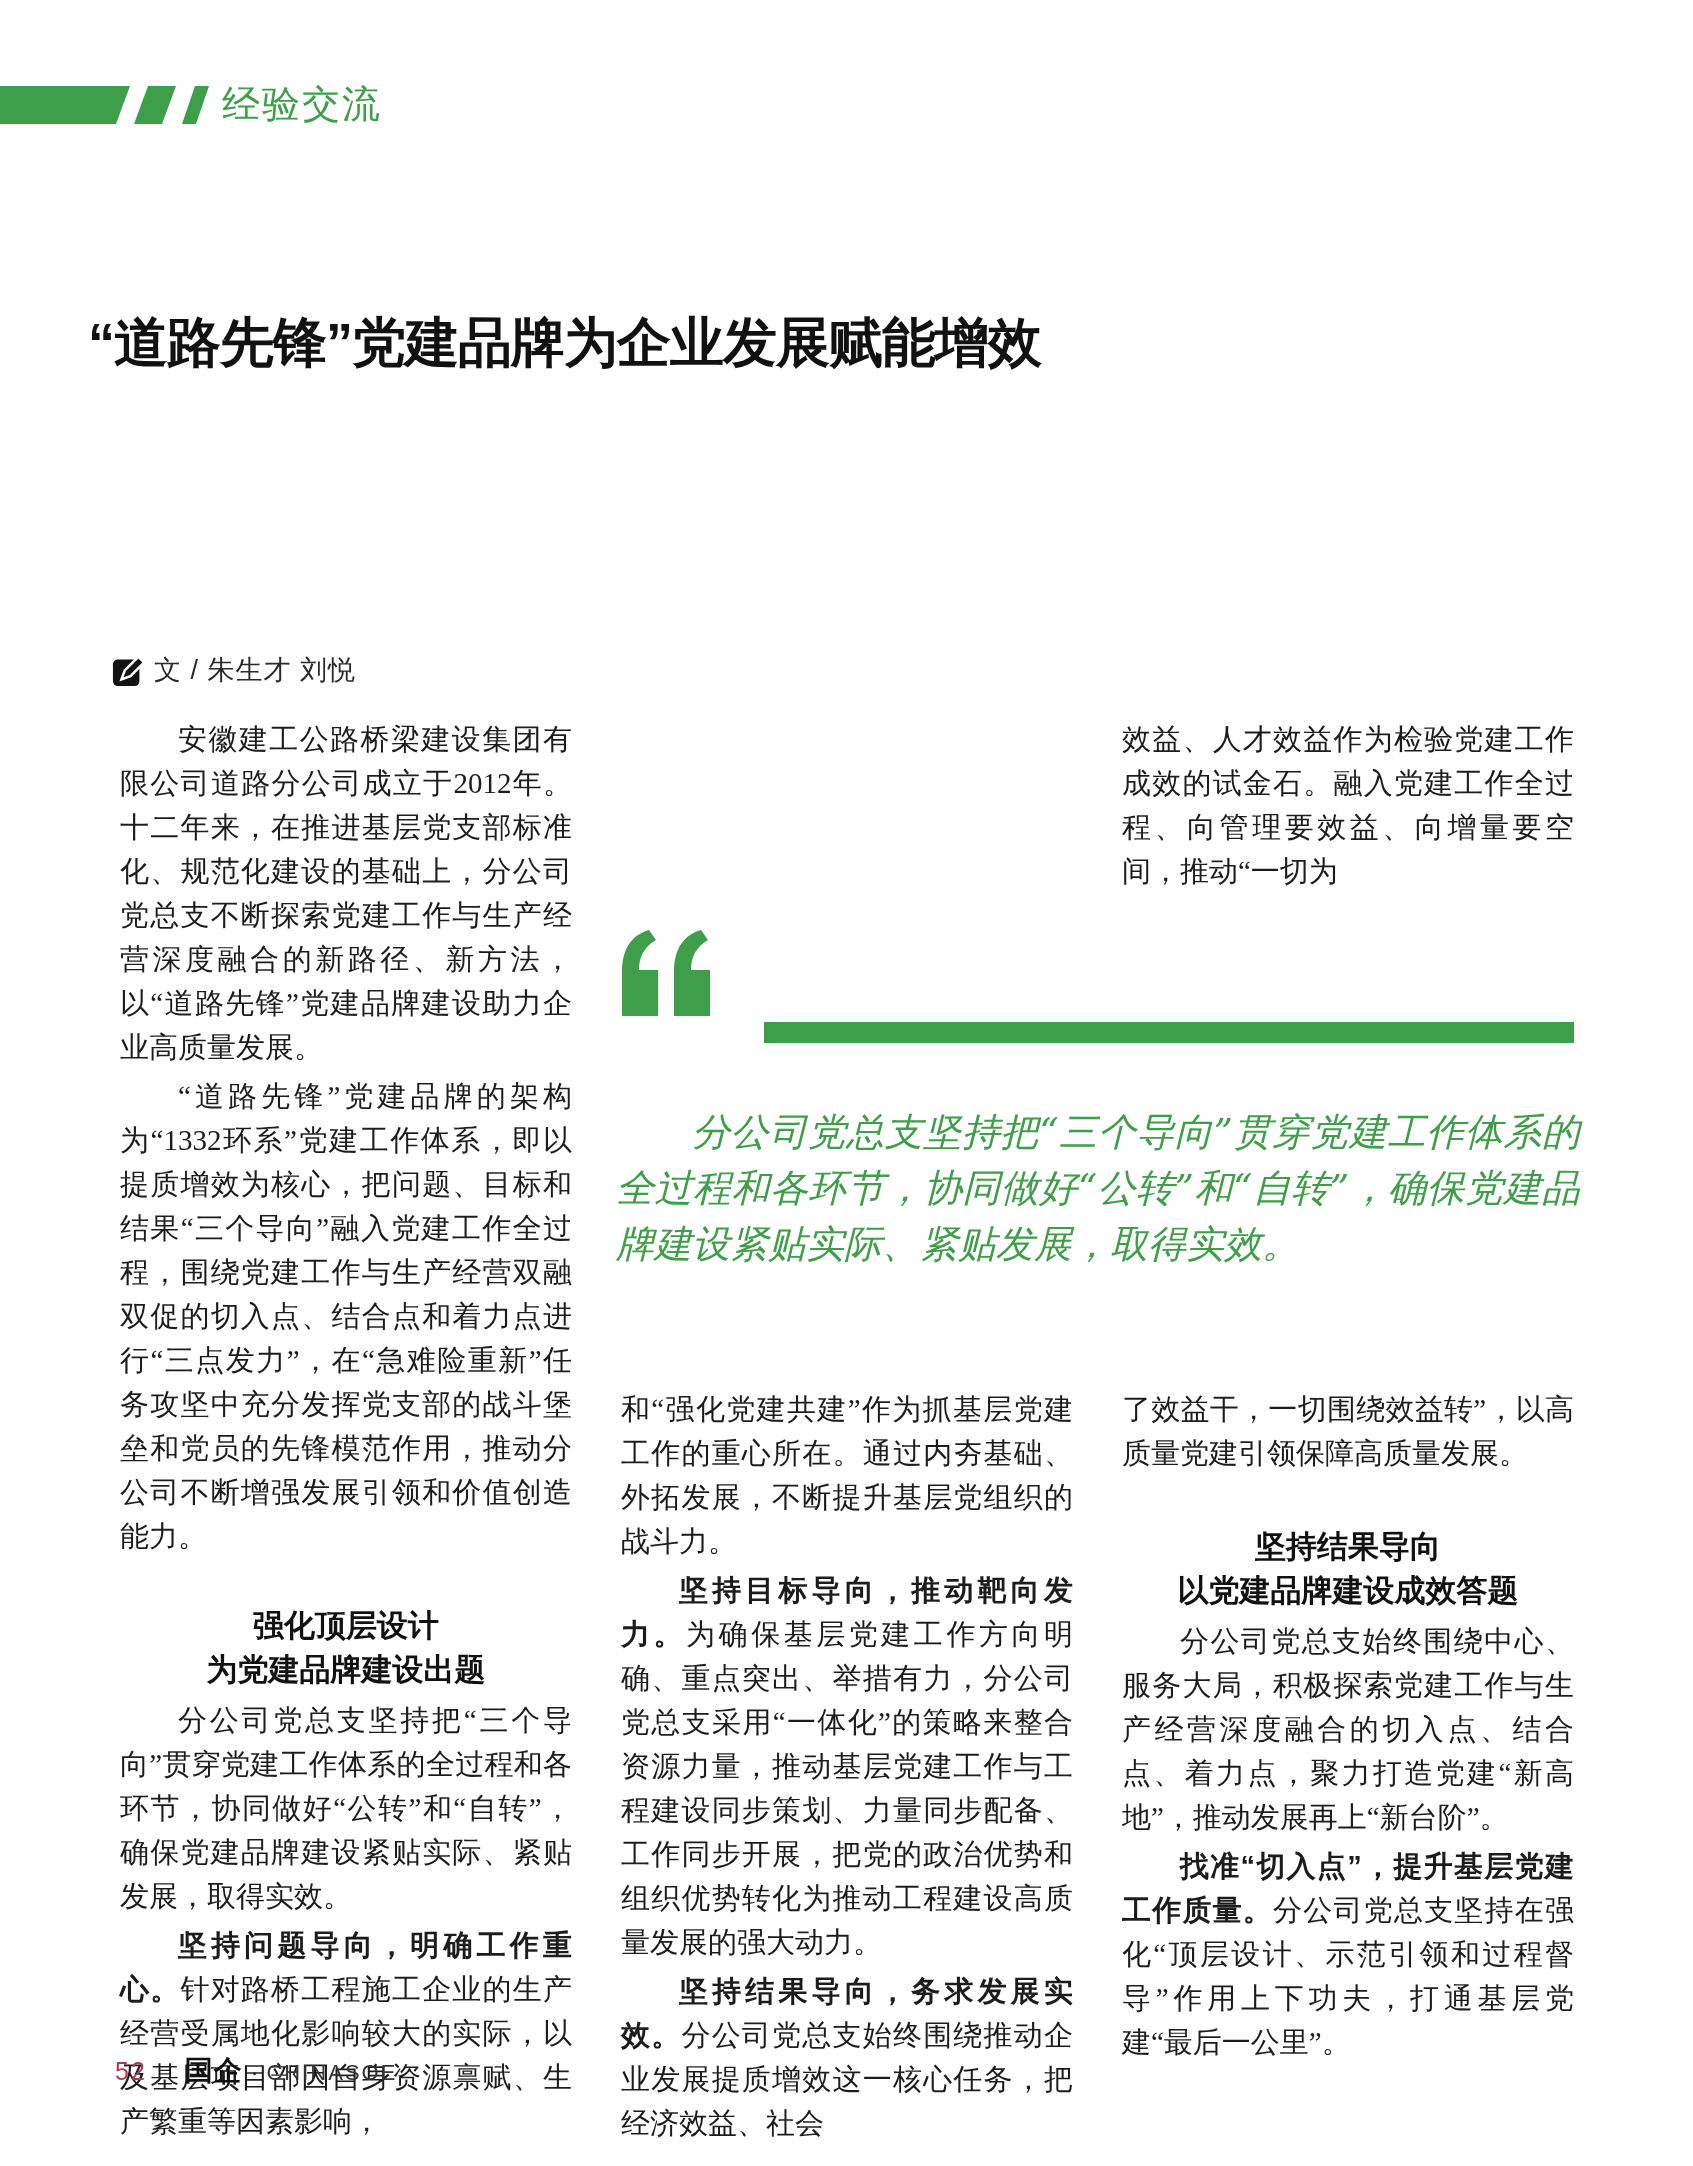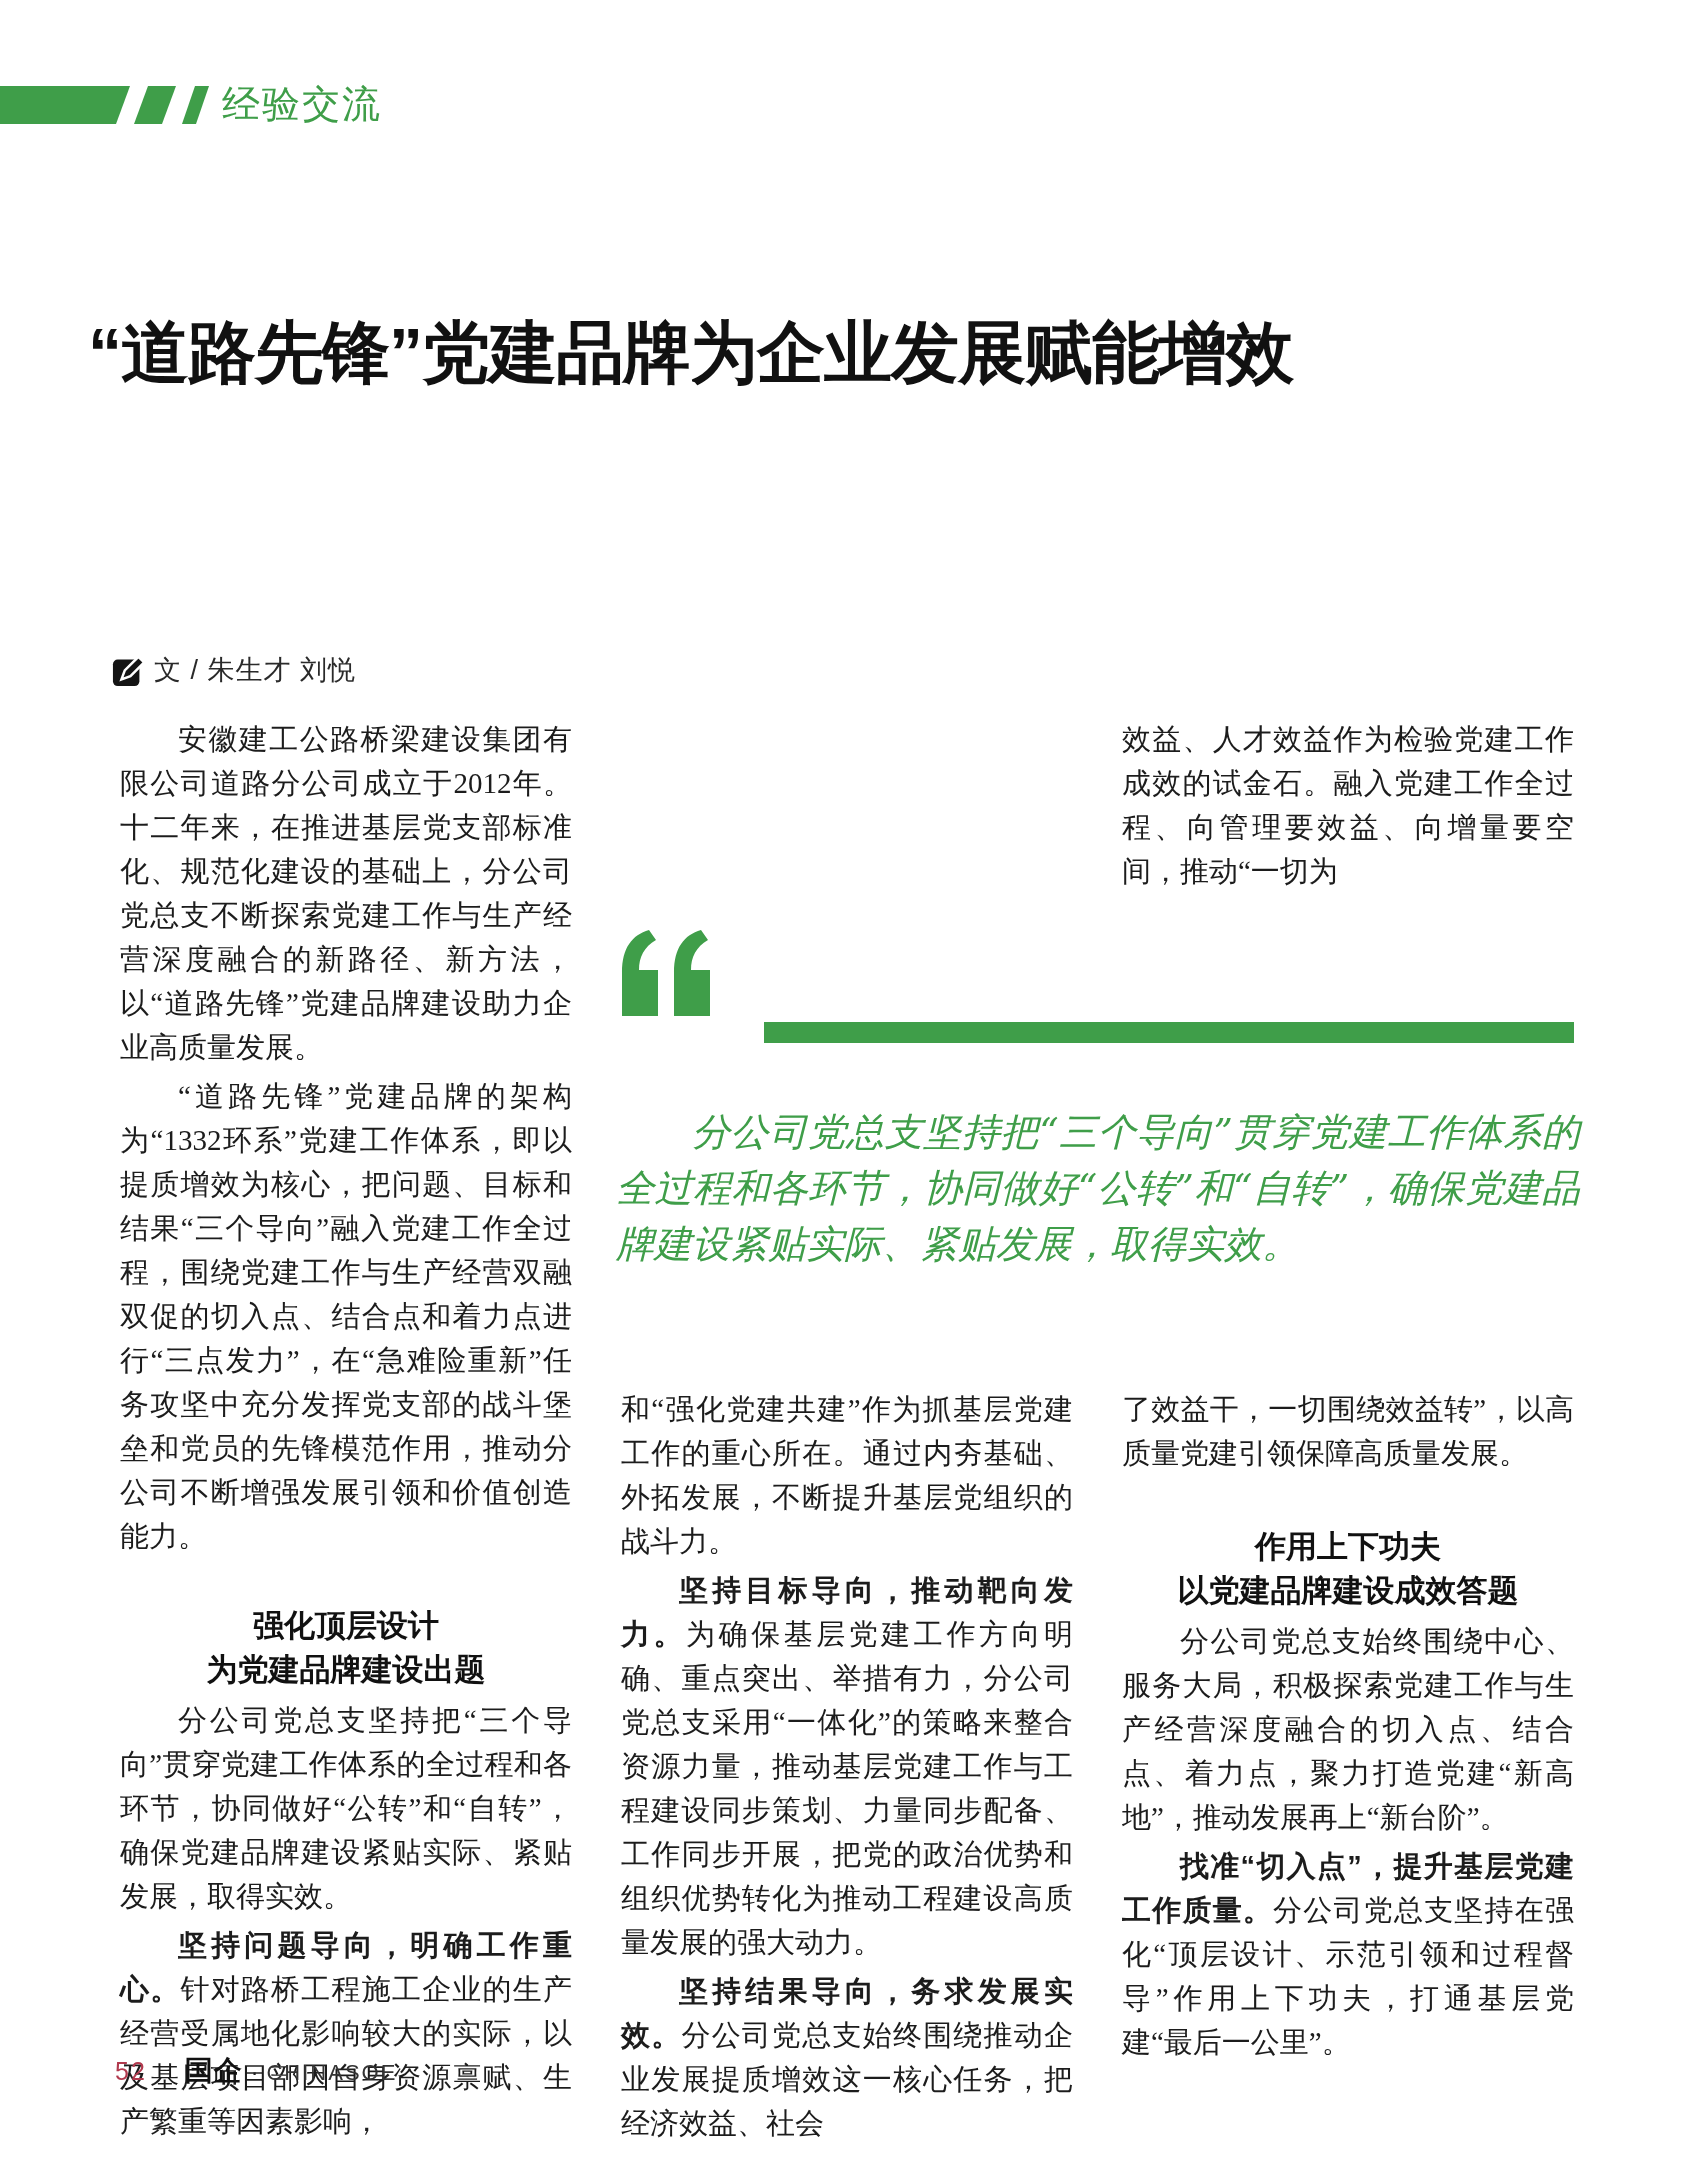--- a/index.html
+++ b/index.html
@@ -31,21 +31,21 @@
   }
   .section-tag{
     position:absolute;left:222px;top:82px;
     font-family:"Liberation Sans","DejaVu Sans",sans-serif;
     font-size:38px;line-height:44px;color:var(--accent-green);letter-spacing:2px;
   }
   
   .article-title{
     position:absolute;left:88px;top:252px;width:1530px;
     font-family:"Liberation Sans","DejaVu Sans",sans-serif;
-    font-weight:700;font-size:68px;line-height:108px;color:#111;
+    font-weight:700;font-size:54px;line-height:108px;color:#111;
     white-space:nowrap;letter-spacing:-1px;
   }
   
   .byline{position:absolute;left:112px;top:652px;display:flex;align-items:center;gap:8px;}
   .byline svg{display:block;}
   .byline-text{
     font-family:"Liberation Sans","DejaVu Sans",sans-serif;
     font-size:27px;color:#2a2a2a;letter-spacing:1px;
   }
   
@@ -138,21 +138,21 @@
     <p><span class="lead">坚持结果导向，务求发展实效。</span><span>分公司党总支始终围绕推动企业发展提质增效这一核心任务，把经济效益、社会</span></p>
   </div>
 
   <div class="col col-3-top">
     <p class="noindent">效益、人才效益作为检验党建工作成效的试金石。融入党建工作全过程、向管理要效益、向增量要空间，推动“一切为</p>
   </div>
 
   <div class="col col-3-bottom">
     <p class="noindent">了效益干，一切围绕效益转”，以高质量党建引领保障高质量发展。</p>
     <div class="subhead">
-      <div>作用上下功夫</div>
+      <div>坚持结果导向</div>
       <div>以党建品牌建设成效答题</div>
     </div>
     <p>分公司党总支始终围绕中心、服务大局，积极探索党建工作与生产经营深度融合的切入点、结合点、着力点，聚力打造党建“新高地”，推动发展再上“新台阶”。</p>
     <p><span class="lead">找准“切入点”，提升基层党建工作质量。</span><span>分公司党总支坚持在强化“顶层设计、示范引领和过程督导”作用上下功夫，打通基层党建“最后一公里”。</span></p>
   </div>
 
   <div class="footer">
     <span class="page-number">52</span>
     <span class="magazine-zh">国企</span>
     <span class="footer-dot">·</span>

